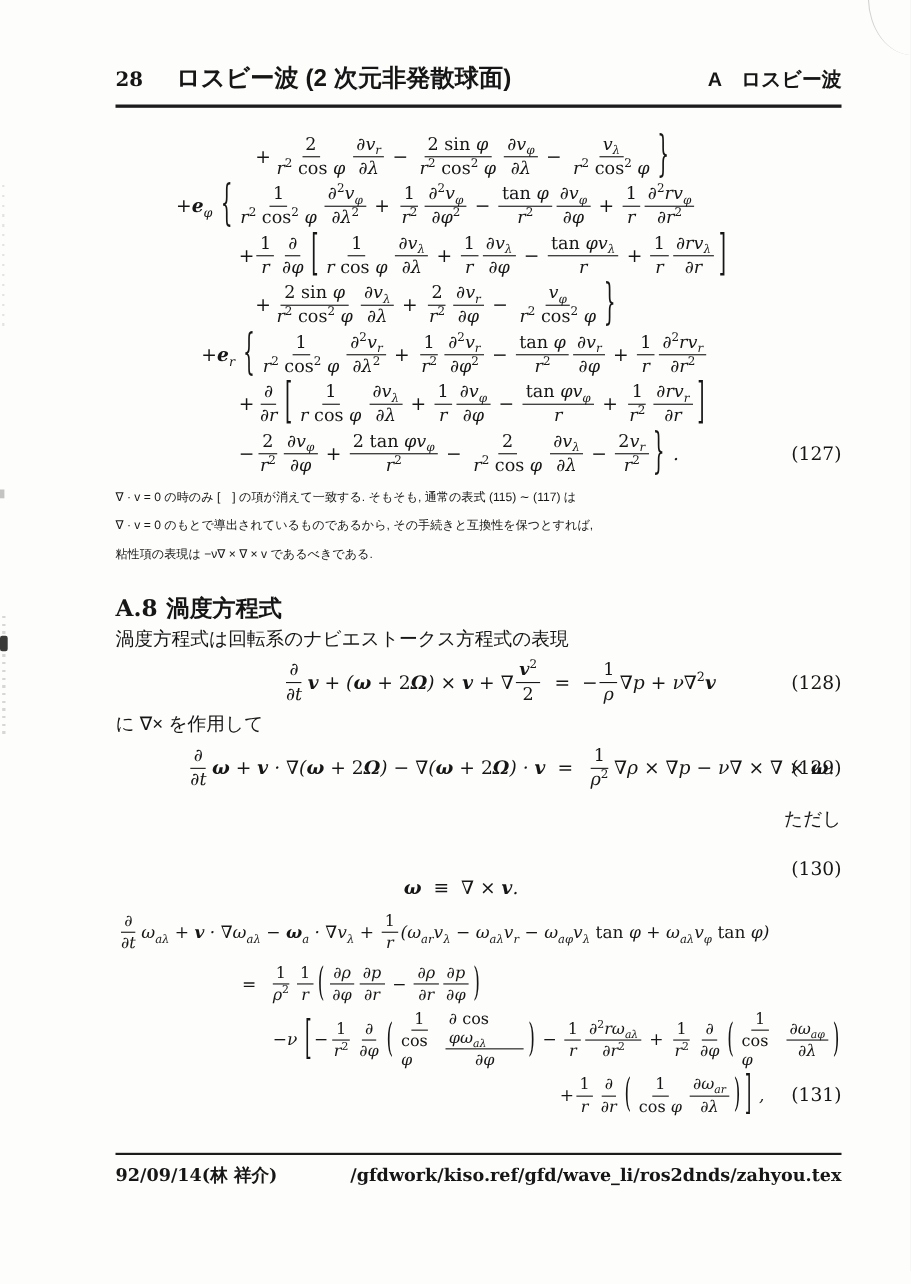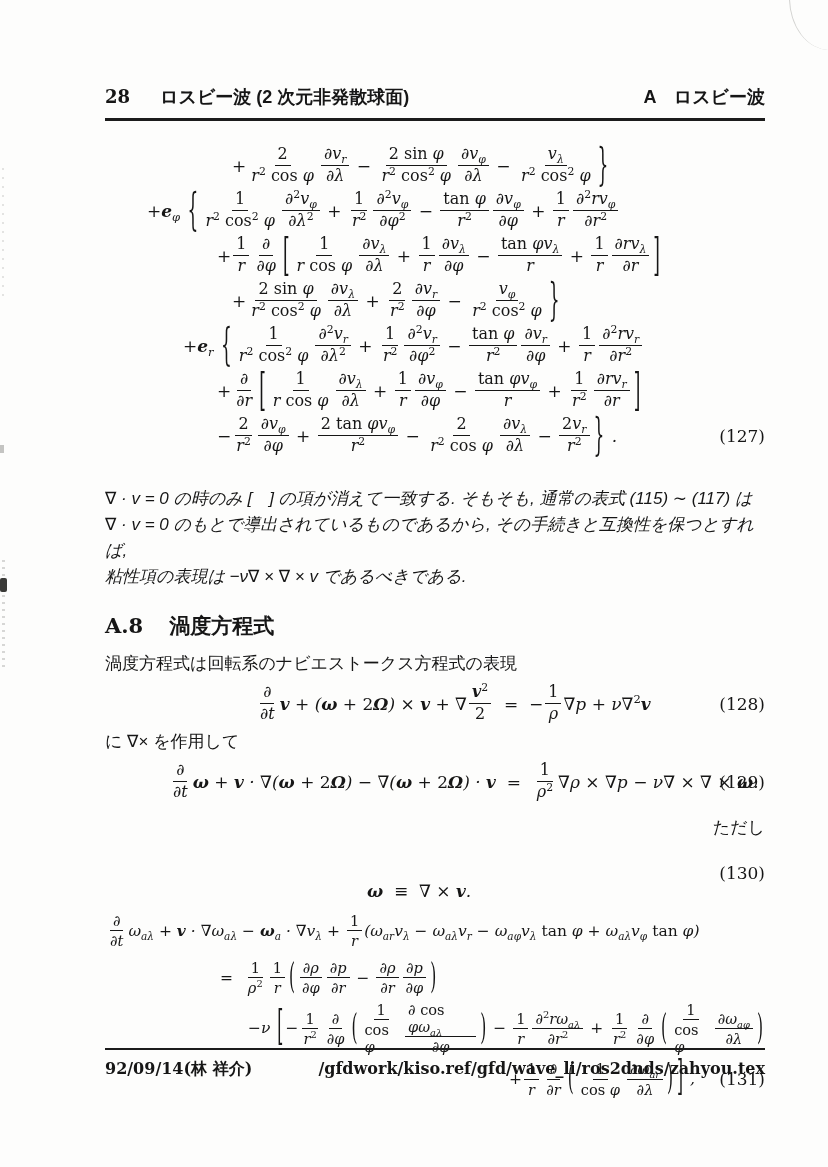--- a/index.html
+++ b/index.html
@@ -1,34 +1,34 @@
 <!DOCTYPE html>
 <html><head>
 <meta charset="utf-8">
 <style>
   html,body{margin:0;padding:0;background:#e8e8e6;}
   .page{position:relative;width:828px;height:1167px;margin:0 auto;background:#fdfdfc;color:#161616;overflow:hidden;}
   .content{position:absolute;left:105px;top:0;width:660px;}
 
   
-  .header{display:flex;align-items:baseline;margin-top:85px;padding-bottom:9px;border-bottom:3px solid #1c1c1c;}
+  .header{display:flex;align-items:baseline;margin-top:56px;padding-bottom:9px;border-bottom:3px solid #1c1c1c;}
   .hdr-num{font-family:"DejaVu Serif",serif;font-weight:bold;font-size:18px;}
-  .hdr-title{margin-left:30px;font-family:"Liberation Sans","DejaVu Sans",sans-serif;font-weight:bold;font-size:18px;}
+  .hdr-title{margin-left:30px;font-family:"Liberation Sans","DejaVu Sans",sans-serif;font-weight:bold;font-size:22px;}
   .hdr-right{margin-left:auto;font-family:"Liberation Sans","DejaVu Sans",sans-serif;font-weight:bold;font-size:18px;}
   .footer{position:absolute;left:105px;width:660px;top:1048px;border-top:2.5px solid #1c1c1c;padding-top:9px;display:flex;justify-content:space-between;font-size:16px;font-weight:bold;}
   .footer .f-left{font-family:"DejaVu Serif","Liberation Serif",serif;}
   .footer .f-right{font-family:"DejaVu Serif","Liberation Serif",serif;}
 
   
-  .para{font-family:"Liberation Sans","DejaVu Sans",sans-serif;font-size:17px;line-height:26px;margin-top:28px;font-style:italic;}
+  .para{font-family:"Liberation Sans","DejaVu Sans",sans-serif;font-size:11px;line-height:26px;margin-top:4px;}
   .para div{white-space:pre-wrap;}
   .sec-head{margin-top:22px;display:flex;align-items:baseline;font-weight:bold;}
   .sec-num{font-family:"DejaVu Serif",serif;font-size:21px;}
-  .sec-title{margin-left:26px;font-family:Liberation Mono, monospace;font-size:21px;}
-  .lead{font-family:"Liberation Sans","DejaVu Sans",sans-serif;font-size:17px;margin-top:12px;white-space:pre-wrap;}
+  .sec-title{margin-left:8px;font-family:Liberation Mono, monospace;font-size:21px;}
+  .lead{font-family:"Liberation Sans","DejaVu Sans",sans-serif;font-size:17px;margin-top:2px;white-space:pre-wrap;}
 
   
   .eq{margin-top:6px;font-family:"DejaVu Serif","Liberation Serif",serif;font-style:italic;}
   .eq127{margin-top:22px;}
   .eq131{font-size:15.5px;}
   .eq-row{position:relative;display:flex;align-items:center;min-height:45px;font-size:17px;}
   .eq131 .eq-row{min-height:47px;font-size:15.5px;}
   .eq130 .eq-row{min-height:32px;}
   .eq-line{display:flex;align-items:center;}
   .mrun{white-space:pre;}
@@ -88,21 +88,21 @@
             </span>
             <span class="mrun"> − </span>
             <span class="frac">
               <span class="fn">v<sub>λ</sub></span>
               <span class="fd">r<sup><span class="rm">2</span></sup> <span class="rm">cos</span><sup><span class="rm">2</span></sup> φ</span>
             </span>
             <span class="bigd" style="transform: scaleY(2.6);">}</span>
           </div>
         </div>
         <div class="eq-row">
-          <div class="eq-line" style="margin-left: 42px;">
+          <div class="eq-line" style="margin-left: 55px;">
             <span class="mrun">+<span class="bv">e</span><sub>φ</sub> </span>
             <span class="bigd" style="transform: scaleY(2.6);">{</span>
             <span class="frac">
               <span class="fn"><span class="rm">1</span></span>
               <span class="fd">r<sup><span class="rm">2</span></sup> <span class="rm">cos</span><sup><span class="rm">2</span></sup> φ</span>
             </span>
             <span class="frac">
               <span class="fn">∂<sup><span class="rm">2</span></sup>v<sub>φ</sub></span>
               <span class="fd">∂λ<sup><span class="rm">2</span></sup></span>
             </span>

